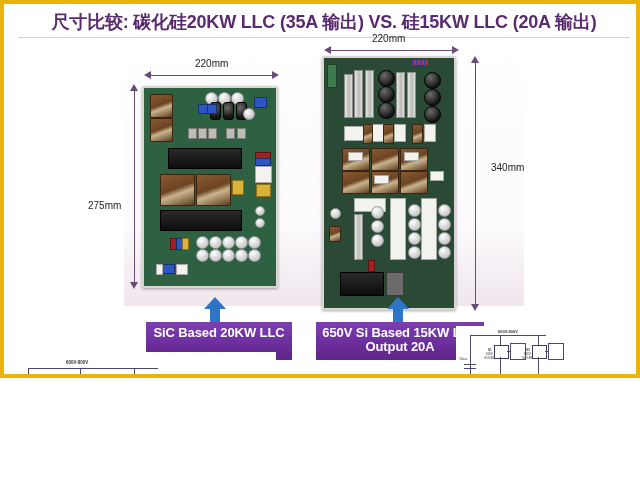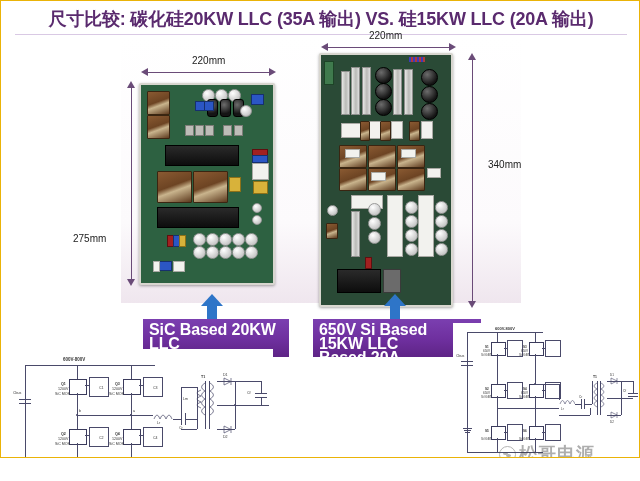--- a/index.html
+++ b/index.html
@@ -3,23 +3,23 @@
 <meta charset="utf-8">
 <style>
   html,body{margin:0;padding:0;}
   body{
     width:640px;height:481px;overflow:hidden;
     background:#ffffff;
     font-family:"Liberation Sans","DejaVu Sans",sans-serif;
     position:relative;
   }
   #slide{
-    position:absolute;left:0;top:0;width:640px;height:458px;
+    position:absolute;left:0;top:0;width:640px;height:378px;
     background:#ffffff;
-    border:1px solid #eab308;
+    border:4px solid #eab308;
     box-sizing:border-box;
     overflow:hidden;
   }
 
   
   #title{
     position:absolute;left:0;top:4px;width:640px;height:28px;
     text-align:center;
     font-size:18px;font-weight:bold;
     color:#5a2a6e;
@@ -82,22 +82,22 @@
   .bluearrow .head{
     position:absolute;width:0;height:0;
     border-left:11px solid transparent;border-right:11px solid transparent;
     border-bottom:12px solid #2e75c8;
   }
 
   
   .caption{
     position:absolute;
     background:linear-gradient(180deg,#7b3fb0 0%,#6e2f9e 55%,#5e2486 100%);
-    color:#ffffff;font-weight:bold;font-size:16px;
-    text-align:left;line-height:14px;
+    color:#ffffff;font-weight:bold;font-size:13px;
+    text-align:center;line-height:14px;
     padding:4px 6px;box-sizing:border-box;
     letter-spacing:-0.1px;
   }
   #caption-left{left:142px;top:318px;width:146px;height:38px;}
   #caption-right{left:312px;top:318px;width:168px;height:38px;}
 
   #sicvssi{
     position:absolute;left:274px;top:392px;width:152px;height:38px;
     background:linear-gradient(180deg,#8246b8 0%,#7333a6 55%,#63288f 100%);
     color:#ffffff;font-size:23px;font-weight:bold;
@@ -146,21 +146,21 @@
   <div id="title">尺寸比较: 碳化硅20KW LLC (35A 输出) VS. 硅15KW LLC (20A 输出)</div>
   <div id="title-underline"></div>
 
   <div id="photo-stage"></div>
 
   <div class="dimlabel" style="left:191px;top:54px;">220mm</div>
   <div class="dimline" style="left:146px;top:71px;width:122px;height:1px;"></div>
   <div class="arrowhead" style="left:140px;top:67px;border-top:4px solid transparent;border-bottom:4px solid transparent;border-right:7px solid #6a4b78;"></div>
   <div class="arrowhead" style="left:268px;top:67px;border-top:4px solid transparent;border-bottom:4px solid transparent;border-left:7px solid #6a4b78;"></div>
 
-  <div class="dimlabel" style="left:72px;top:196px;margin-top:36px;">275mm</div>
+  <div class="dimlabel" style="left:84px;top:196px;">275mm</div>
   <div class="dimline" style="left:130px;top:86px;width:1px;height:192px;"></div>
   <div class="arrowhead" style="left:126px;top:80px;border-left:4px solid transparent;border-right:4px solid transparent;border-bottom:7px solid #6a4b78;"></div>
   <div class="arrowhead" style="left:126px;top:278px;border-left:4px solid transparent;border-right:4px solid transparent;border-top:7px solid #6a4b78;"></div>
 
   <div class="dimlabel" style="left:368px;top:29px;">220mm</div>
   <div class="dimline" style="left:326px;top:46px;width:122px;height:1px;"></div>
   <div class="arrowhead" style="left:320px;top:42px;border-top:4px solid transparent;border-bottom:4px solid transparent;border-right:7px solid #6a4b78;"></div>
   <div class="arrowhead" style="left:448px;top:42px;border-top:4px solid transparent;border-bottom:4px solid transparent;border-left:7px solid #6a4b78;"></div>
 
   <div class="dimlabel" style="left:487px;top:158px;">340mm</div>
@@ -296,21 +296,21 @@
   <div class="bluearrow" style="left:383px;top:293px;width:22px;height:28px;">
     <div class="head" style="left:0;top:0;"></div>
     <div class="stem" style="left:6px;top:11px;width:10px;height:17px;"></div>
   </div>
 
   <div class="caption" id="caption-left">
     <div>SiC Based 20KW LLC</div>
   </div>
   <div class="caption" id="caption-right">
     <div>650V Si Based 15KW LLC</div>
-    <div>Based 20A</div>
+    <div>Output 20A</div>
   </div>
 
 
   <div class="schem" id="schem-left">
 
     <div class="sc-txt b" style="left:58px;top:8px;font-size:4.5px;">600V-800V</div>
     <div class="sc-wire h" style="left:20px;top:16px;width:130px;"></div>
     <div class="sc-wire v" style="left:20px;top:16px;height:100px;"></div>
     <div class="sc-wire h" style="left:20px;top:116px;width:130px;"></div>
 

